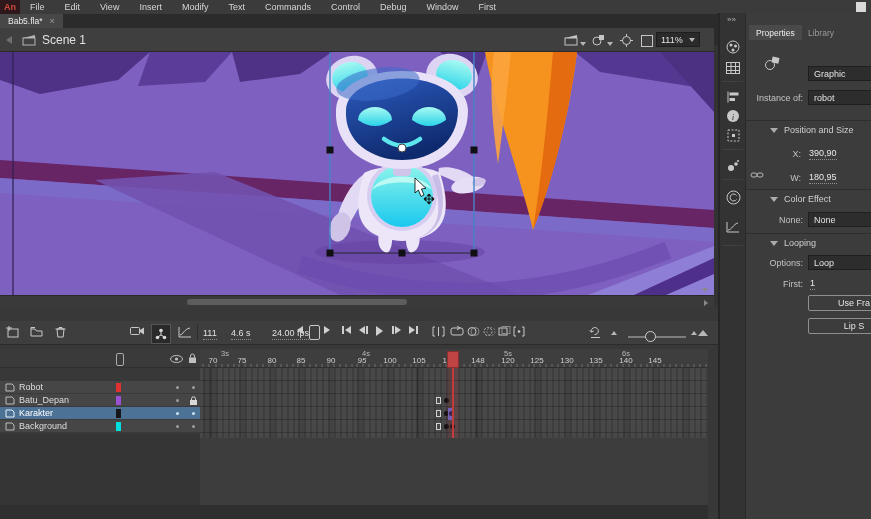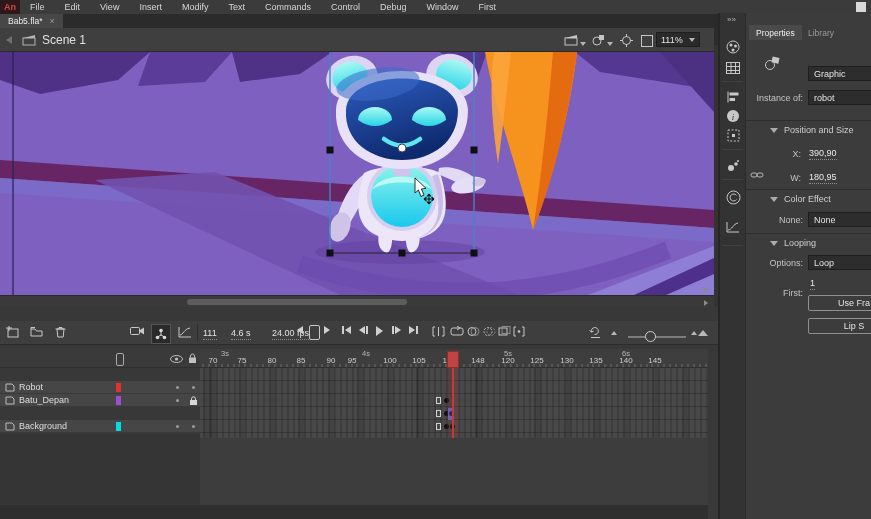--- a/index.html
+++ b/index.html
@@ -410,21 +410,21 @@
   <div id="ruler" class="abs">
     <span class="sec-label" style="left:25px;">3s</span>
     <span class="sec-label" style="left:166px;">4s</span>
     <span class="sec-label" style="left:308px;">5s</span>
     <span class="sec-label" style="left:426px;">6s</span>
     <span class="fnum" style="left:13px;">70</span>
     <span class="fnum" style="left:42px;">75</span>
     <span class="fnum" style="left:72px;">80</span>
     <span class="fnum" style="left:101px;">85</span>
     <span class="fnum" style="left:131px;">90</span>
-    <span class="fnum" style="left:152px;font-style:italic;">95</span>
+    <span class="fnum" style="left:162px;font-style:italic;">95</span>
     <span class="fnum" style="left:190px;">100</span>
     <span class="fnum" style="left:219px;">105</span>
     <span class="fnum" style="left:249px;">110</span>
     <span class="fnum" style="left:278px;">148</span>
     <span class="fnum" style="left:308px;">120</span>
     <span class="fnum" style="left:337px;">125</span>
     <span class="fnum" style="left:367px;">130</span>
     <span class="fnum" style="left:396px;">135</span>
     <span class="fnum" style="left:426px;">140</span>
     <span class="fnum" style="left:455px;">145</span>
@@ -455,20 +455,29 @@
     <span class="lname">Batu_Depan</span>
     <div class="swatch" style="background:#9b4fd3;"></div>
     <div class="dot" style="left:176px;"></div>
     <div class="abs" style="left:189px;top:2px;">
       <svg width="9" height="10">
           <rect x="1" y="4" width="7" height="5" fill="#d8d8d8"></rect>
           <path d="M2.5 4 V2.8 a2 2 0 0 1 4 0 V4" fill="none" stroke="#d8d8d8"></path>
         </svg>
       </div>
   </div>
+  <div class="lrow sel" style="top:100px;">
+    <svg width="10" height="10" style="margin-left:5px;">
+        <path d="M1 2 h6 l2 2 v5 H1 Z" fill="none" stroke="#e8f1f8"></path>
+      </svg>
+    <span class="lname">Karakter</span>
+    <div class="swatch" style="background:#161616;"></div>
+    <div class="dot" style="left:176px;"></div>
+    <div class="dot" style="left:192px;"></div>
+  </div>
   <div class="lrow" style="top:113px;">
     <svg width="10" height="10" style="margin-left:5px;">
         <path d="M1 2 h6 l2 2 v5 H1 Z" fill="none" stroke="#bbb"></path>
       </svg>
     <span class="lname">Background</span>
     <div class="swatch" style="background:#00dede;"></div>
     <div class="dot" style="left:176px;"></div>
     <div class="dot" style="left:192px;"></div>
   </div>
 
@@ -598,21 +607,21 @@
 
   <div class="pdiv" style="top:220px;"></div>
   <div class="psec" style="top:225px;">
     <span class="sec-tri"></span>
     <span>Looping</span>
     </div>
   <div class="plabel" style="left:0px;top:245px;width:57px;">Options:</div>
   <div class="pfield" style="top:242px;">
       <span>Loop</span>
     </div>
-  <div class="plabel" style="left:0px;top:275px;width:57px;">First:</div>
+  <div class="plabel" style="left:0px;top:266px;width:57px;">First:</div>
   <div class="pvalue" style="left:64px;top:265px;">1</div>
 
   <button class="pbtn" style="top:282px;">
       <span>Use Fra</span>
     </button>
   <button class="pbtn" style="top:305px;">
       <span>Lip S</span>
     </button>
 </div>
 

